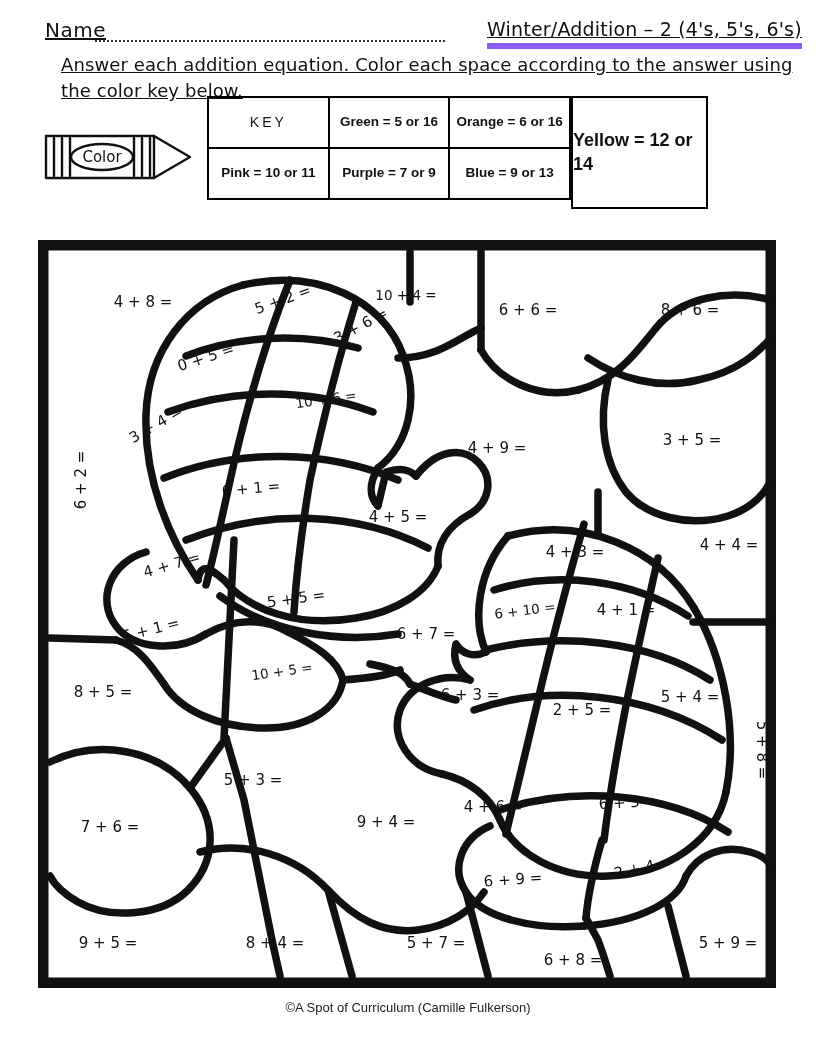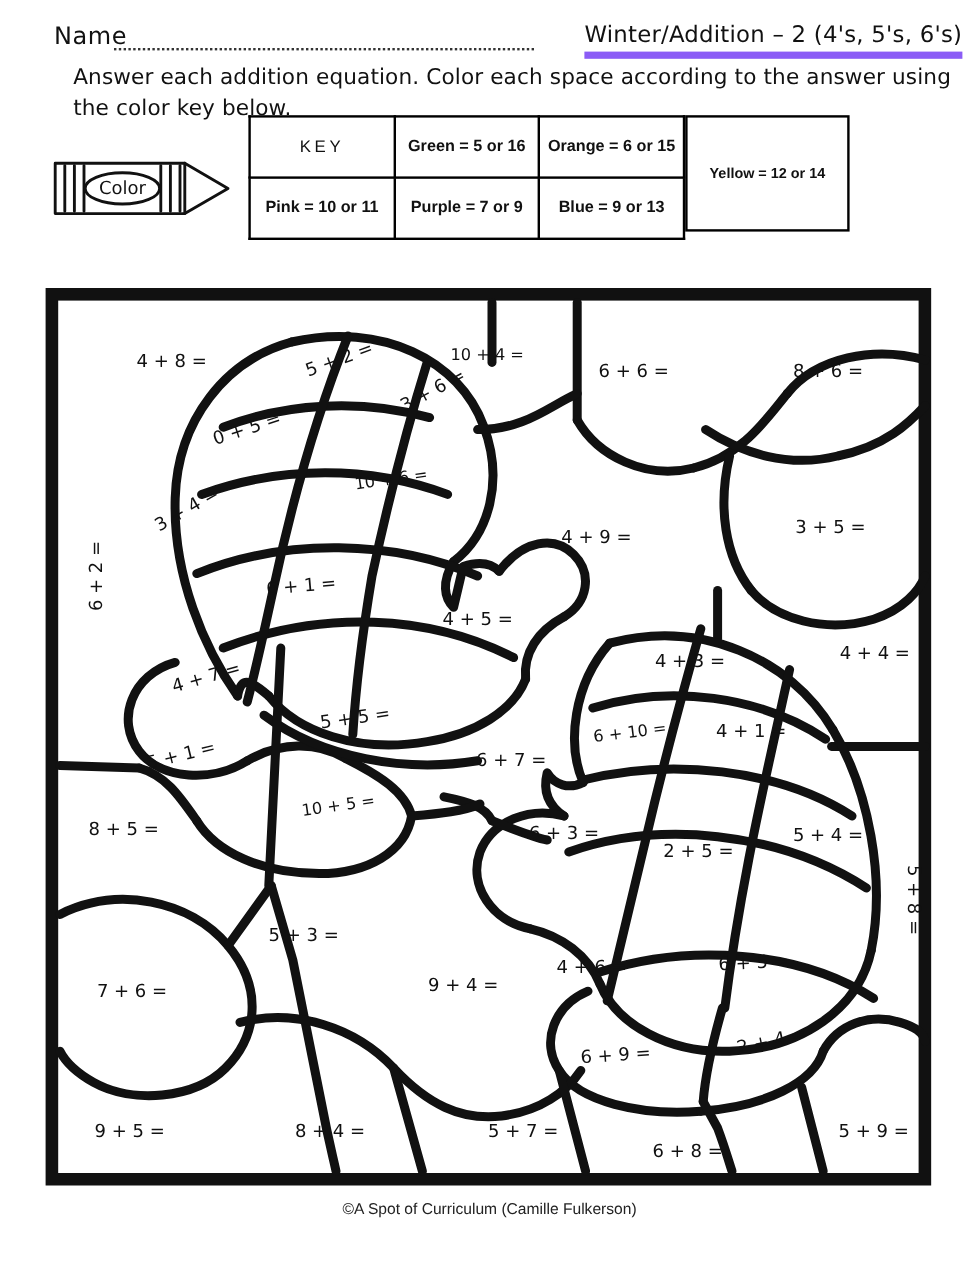--- a/index.html
+++ b/index.html
@@ -3,21 +3,21 @@
 <meta charset="utf-8">
 <style>
   html,body{margin:0;padding:0;}
   body{
     width:816px;height:1056px;background:#ffffff;
     font-family:"Liberation Sans", sans-serif;
     color:#111;position:relative;overflow:hidden;
   }
   
   #header{position:absolute;left:0;top:0;width:816px;height:96px;}
-  .hand{font-family:"DejaVu Sans", sans-serif;font-weight:400;}
+  .hand{font-family:"DejaVu Sans", sans-serif;font-weight:400;text-decoration:underline;}
   #name-label{
     position:absolute;left:45px;top:18px;font-size:20px;letter-spacing:.5px;
   }
   #name-rule{
     position:absolute;left:95px;top:40px;width:350px;height:0;
     border-bottom:2px dotted #333;
   }
   #title{
     position:absolute;left:487px;top:18px;font-size:19px;white-space:nowrap;
     border-bottom:6px solid #8b5cf6;padding-bottom:3px;letter-spacing:.2px;
@@ -33,24 +33,24 @@
     position:absolute;left:207px;top:96px;width:364px;
     border-collapse:collapse;table-layout:fixed;
   }
   #key-table td{
     border:2.5px solid #000;text-align:center;vertical-align:middle;
     font-size:13.5px;font-weight:bold;line-height:1.25;padding:4px 0;
     height:41px;
   }
   #key-table td.keycell{font-weight:400;font-size:14px;letter-spacing:3px;}
   #yellow-cell{
-    position:absolute;left:571px;top:96px;width:137px;height:97px;
+    position:absolute;left:571px;top:96px;width:137px;height:113px;
     border:2.5px solid #000;box-sizing:border-box;
     display:flex;align-items:center;justify-content:center;text-align:left;
-    font-size:12px;font-weight:bold;line-height:1.3;
+    font-size:18px;font-weight:bold;line-height:1.3;
   }
   
   #puzzle{position:absolute;left:38px;top:240px;width:644px;height:748px;text-decoration:underline;}
   #puzzle svg{display:block;}
   .eq{
     font-family:"DejaVu Sans", sans-serif;
     font-size:15px;fill:#111;text-anchor:middle;
     dominant-baseline:middle;
   }
   .eq-sm{font-size:13.5px;}
@@ -81,21 +81,21 @@
     </g>
     <text x="60" y="36" text-anchor="middle" font-family="DejaVu Sans, sans-serif" font-size="15" fill="#111">Color</text>
   </svg>
 </div>
 
 <table id="key-table">
   <tbody>
       <tr>
     <td class="keycell">KEY</td>
     <td>Green = 5 or 16</td>
-    <td>Orange = 6 or 15</td>
+    <td>Orange = 6 or 16</td>
   </tr>
   <tr>
     <td>Pink = 10 or 11</td>
     <td>Purple = 7 or 9</td>
     <td>Blue = 9 or 13</td>
   </tr>
 </tbody>
   </table>
 <div id="yellow-cell">Yellow = 12 or 14</div>
 

